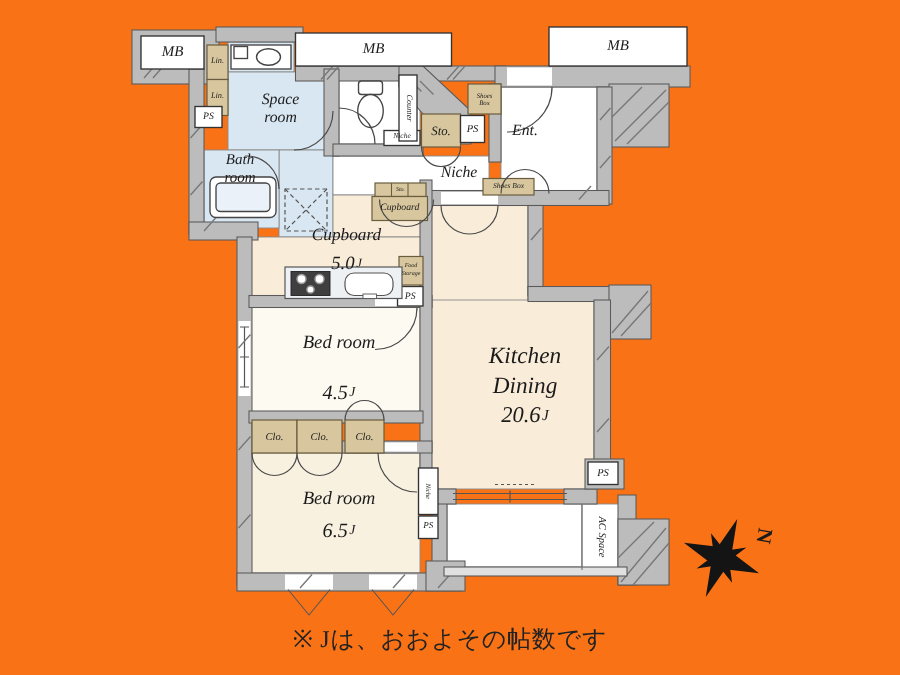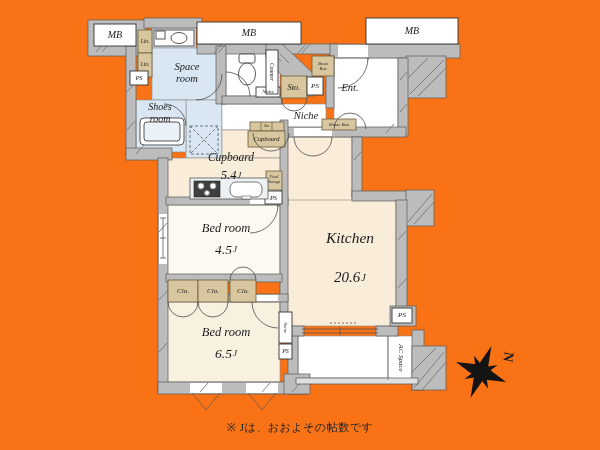--- a/index.html
+++ b/index.html
@@ -185,47 +185,48 @@
 </svg>
 
 <div class="lbl" style="left:94px;top:24px;width:42px;height:22px;font-size:10px">MB</div>
 <div class="lbl" style="left:197px;top:22px;width:104px;height:22px;font-size:10px">MB</div>
 <div class="lbl" style="left:366px;top:18px;width:92px;height:26px;font-size:10px">MB</div>
 <div class="lbl" style="left:137px;top:31px;width:16px;height:21px;font-size:5.5px">Lin.</div>
 <div class="lbl" style="left:137px;top:54px;width:16px;height:21px;font-size:5.5px">Lin.</div>
 <div class="lbl" style="left:130px;top:71px;width:18px;height:14px;font-size:6.5px">PS</div>
 <div class="lbl" style="left:150px;top:56px;width:74px;height:34px;font-size:10.5px">Space
 room</div>
-<div class="lbl" style="left:134px;top:98px;width:52px;height:30px;font-size:10px">Shoes
+<div class="lbl" style="left:134px;top:98px;width:52px;height:30px;font-size:10px">Bath
 room</div>
 <div class="lbl rot90" style="left:244px;top:65px;width:56px;height:14px;font-size:5.5px">Counter</div>
 <div class="lbl" style="left:255px;top:86px;width:26px;height:12px;font-size:5px">Niche</div>
 <div class="lbl" style="left:281px;top:76px;width:26px;height:22px;font-size:8.5px">Sto.</div>
 <div class="lbl" style="left:307px;top:77px;width:16px;height:18px;font-size:7px">PS</div>
 <div class="lbl" style="left:311px;top:56px;width:24px;height:20px;font-size:4.5px">Shoes
 Box</div>
 <div class="lbl" style="left:330px;top:80px;width:40px;height:16px;font-size:10.5px">Ent.</div>
 <div class="lbl" style="left:288px;top:108px;width:36px;height:16px;font-size:10.5px">Niche</div>
 <div class="lbl" style="left:322px;top:119px;width:34px;height:11px;font-size:5px">Shoes Box</div>
 <div class="lbl" style="left:261px;top:122px;width:12px;height:9px;font-size:4px">Sto.</div>
 <div class="lbl" style="left:248px;top:131px;width:37px;height:16px;font-size:6.5px">Cupboard</div>
 <div class="lbl" style="left:195px;top:151px;width:72px;height:14px;font-size:11.5px">Cupboard</div>
-<div class="lbl size" style="left:200px;top:167px;width:62px;height:16px;font-size:12.5px"><span>5.4</span><span class="unit">J</span></div>
+<div class="lbl size" style="left:200px;top:167px;width:62px;height:16px;font-size:12.5px"><span>5.0</span><span class="unit">J</span></div>
 <div class="lbl" style="left:264px;top:170px;width:20px;height:20px;font-size:4px">Food
 Storage</div>
 <div class="lbl" style="left:265px;top:191px;width:17px;height:13px;font-size:6.5px">PS</div>
 <div class="lbl" style="left:308px;top:228px;width:84px;height:20px;font-size:15.5px">Kitchen</div>
+<div class="lbl" style="left:308px;top:248px;width:84px;height:20px;font-size:15.5px">Dining</div>
 <div class="lbl size" style="left:306px;top:268px;width:88px;height:20px;font-size:15px"><span>20.6</span><span class="unit">J</span></div>
 <div class="lbl" style="left:178px;top:220px;width:96px;height:16px;font-size:12.5px">Bed room</div>
-<div class="lbl size" style="left:186px;top:240px;width:80px;height:19px;font-size:13.5px"><span>4.5</span><span class="unit">J</span></div>
+<div class="lbl size" style="left:186px;top:252px;width:80px;height:19px;font-size:13.5px"><span>4.5</span><span class="unit">J</span></div>
 <div class="lbl" style="left:168px;top:282px;width:30px;height:18px;font-size:7px">Clo.</div>
 <div class="lbl" style="left:198px;top:282px;width:30px;height:18px;font-size:7px">Clo.</div>
 <div class="lbl" style="left:230px;top:282px;width:26px;height:18px;font-size:7px">Clo.</div>
 <div class="lbl" style="left:178px;top:324px;width:96px;height:16px;font-size:12.5px">Bed room</div>
 <div class="lbl size" style="left:186px;top:344px;width:80px;height:19px;font-size:13.5px"><span>6.5</span><span class="unit">J</span></div>
 <div class="lbl rot90" style="left:257px;top:321px;width:57px;height:13px;font-size:4.5px">Niche</div>
 <div class="lbl" style="left:279px;top:344px;width:13px;height:15px;font-size:6px">PS</div>
 <div class="lbl" style="left:392px;top:308px;width:20px;height:15px;font-size:7px">PS</div>
 <div class="lbl rot90" style="left:371px;top:351px;width:60px;height:14px;font-size:7px">AC Space</div>
 <div class="lbl compass-n" style="left:496px;top:346px;width:24px;height:22px;font-size:14px">N</div>
-<div class="lbl noteline" style="left:130px;top:418px;width:340px;height:18px;font-size:11px">※ Jは、おおよその帖数です</div>
+<div class="lbl noteline" style="left:130px;top:418px;width:340px;height:18px;font-size:16px">※ Jは、おおよその帖数です</div>
 
 </div>
 
 </body></html>

